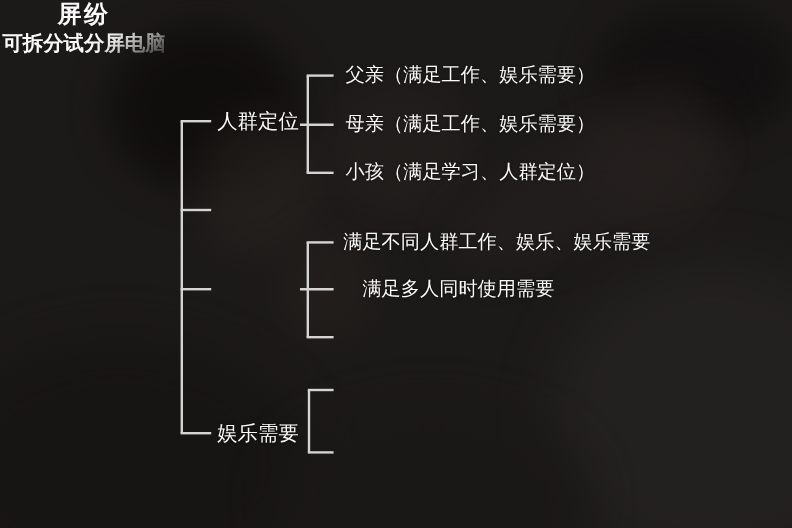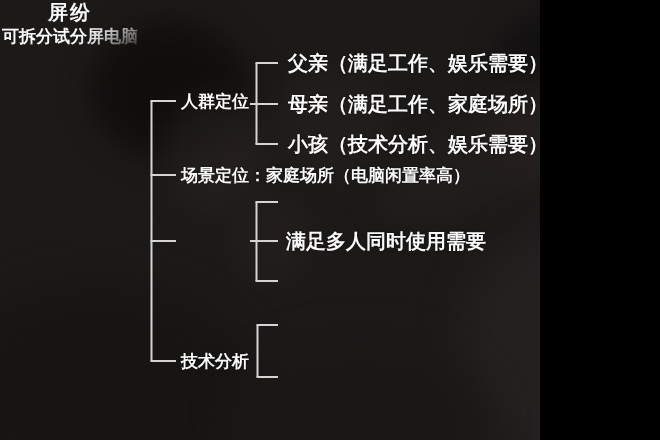--- a/index.html
+++ b/index.html
@@ -1,18 +1,18 @@
 <!DOCTYPE html>
 <html><head>
 <meta charset="utf-8">
 <style>
   html,body{margin:0;padding:0;background:#000;}
   #canvas{
     position:relative;
-    width:540px;height:440px;
+    width:660px;height:440px;
     background:#1c1a19;
     overflow:hidden;
     font-family:"Liberation Sans","DejaVu Sans",sans-serif;
     color:#fafafa;
   }
   
   .blob{position:absolute;border-radius:50%;filter:blur(16px);pointer-events:none;}
   .b-hair-left   {left:90px; top:20px; width:160px;height:140px;background:#100e0d;opacity:.95;}
   .b-face-left   {left:165px;top:95px; width:100px;height:115px;background:#2e2722;opacity:.45;}
   .b-face-center {left:275px;top:70px; width:115px;height:110px;background:#2a2320;opacity:.40;}
@@ -26,22 +26,22 @@
 
   
   #lines{position:absolute;left:0;top:0;width:660px;height:440px;}
 
   
   .node{position:absolute;transform:translateY(-50%);white-space:nowrap;
         text-shadow:0 0 2px rgba(0,0,0,.6);}
   .root{left:6px;top:182px;width:140px;transform:none;text-align:center;}
   .root-title{font-size:20px;font-weight:bold;letter-spacing:2px;line-height:24px;}
   .root-subtitle{font-size:17px;font-weight:bold;margin-top:3px;line-height:20px;}
-  .branch{font-size:17px;font-weight:700;}
-  .leaf{font-size:20px;font-weight:700;}
+  .branch{font-size:17px;font-weight:400;}
+  .leaf{font-size:16px;font-weight:400;}
 </style>
 </head>
 <body>
 
 <div id="canvas">
 
   <div>
     <div class="blob b-hair-left"></div>
     <div class="blob b-face-left"></div>
     <div class="blob b-face-center"></div>
@@ -78,23 +78,23 @@
       <path d="M256.5 377 H278"></path>
     </g>
   </svg>
 
   <div class="root">
     <div class="root-title">屏纷</div>
     <div class="root-subtitle">可拆分试分屏电脑</div>
   </div>
 
   <div class="node branch" style="left:181px;top:101px">人群定位</div>
-  <div class="node branch" style="left:181px;top:175px">场景定位：家庭场所（电脑闲置率高）</div>
-  <div class="node branch" style="left:181px;top:361px">技术分析</div>
+  <div class="node branch" style="left:181px;top:361px">娱乐需要</div>
 
   <div class="node leaf" style="left:288px;top:63px">父亲（满足工作、娱乐需要）</div>
-  <div class="node leaf" style="left:288px;top:104px">母亲（满足工作、家庭场所）</div>
-  <div class="node leaf" style="left:288px;top:144px">小孩（技术分析、娱乐需要）</div>
+  <div class="node leaf" style="left:288px;top:104px">母亲（满足工作、娱乐需要）</div>
+  <div class="node leaf" style="left:288px;top:144px">小孩（满足学习、人群定位）</div>
 
-  <div class="node leaf" style="left:286px;top:241px">满足多人同时使用需要</div>
+  <div class="node leaf" style="left:286px;top:202px">满足不同人群工作、娱乐、娱乐需要</div>
+  <div class="node leaf" style="left:302px;top:241px">满足多人同时使用需要</div>
 
 
 </div>
 
 </body></html>

